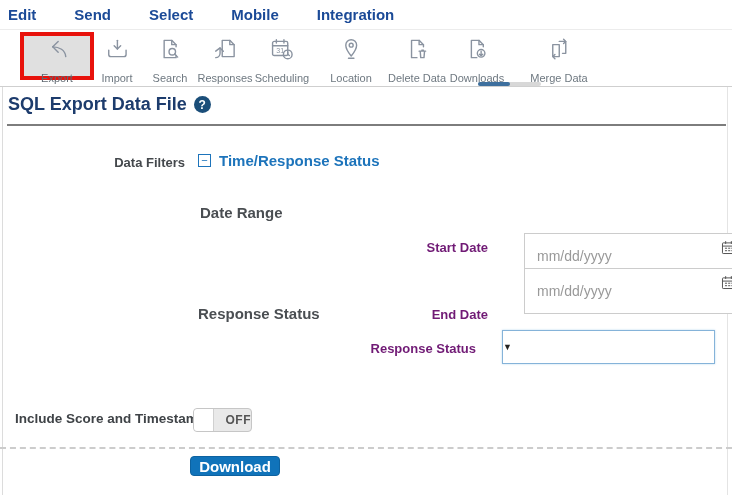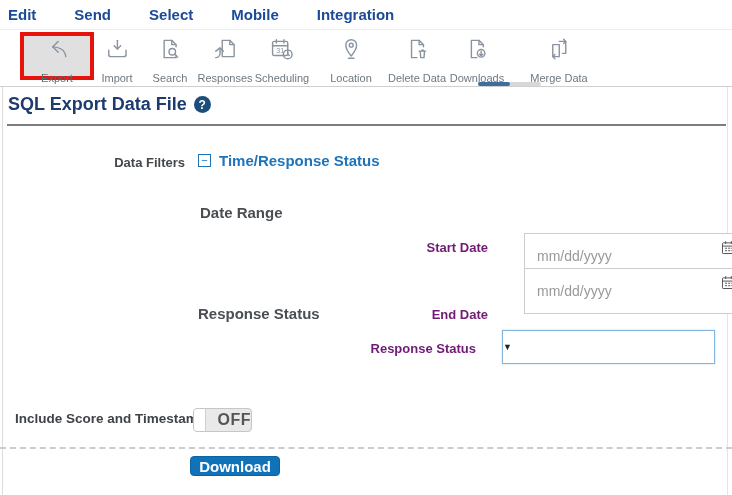--- a/index.html
+++ b/index.html
@@ -54,21 +54,21 @@
   .cal-icon { position:absolute; right:7px; top:6px; width:17px; height:17px; cursor:pointer; }
   .cal-icon svg { width:17px; height:17px; stroke:#555; fill:none; stroke-width:1.4; }
 
   .select-box { position:absolute; left:502px; top:330px; width:213px; height:34px; border:1px solid #85b3d9; box-shadow:0 0 2px #bcd8ee; background:#fff; display:flex; align-items:center; cursor:pointer; }
   .select-text { flex:1; padding-left:14px; font-size:15px; color:#555; }
   .select-caret { padding-right:10px; font-size:9px; color:#222; }
 
   .include-label { position:absolute; left:15px; top:411px; font-size:13.5px; font-weight:bold; color:#3f4347; }
   .toggle { position:absolute; left:193px; top:408px; width:59px; height:24px; border:1px solid #c6c6c6; border-radius:4px; background:#e9e9e9; display:flex; overflow:hidden; cursor:pointer; }
   .toggle-knob { width:26px; height:100%; background:#fff; border-right:1px solid #d0d0d0; border-radius:3px 0 0 3px; }
-  .toggle-text { flex:1; display:flex; align-items:center; justify-content:center; font-size:16px; font-weight:bold; color:#555; letter-spacing:0.5px;margin-left:12px; }
+  .toggle-text { flex:1; display:flex; align-items:center; justify-content:center; font-size:12px; font-weight:bold; color:#555; letter-spacing:0.5px;margin-left:12px; }
 
   .bottom-dashed { position:absolute; left:0; top:447px; width:732px; border-top:2px dashed #cccccc; }
   .download-btn { position:absolute; left:190px; top:456px; width:90px; height:20px; background:#1073ba; border:1px solid #0d62a0; border-radius:4px; color:#fff; font-size:15px; font-weight:bold; display:flex; align-items:center; justify-content:center; cursor:pointer; }
 </style>
 </head>
 <body>
 
 <div class="stage">
 
   <div class="nav">

